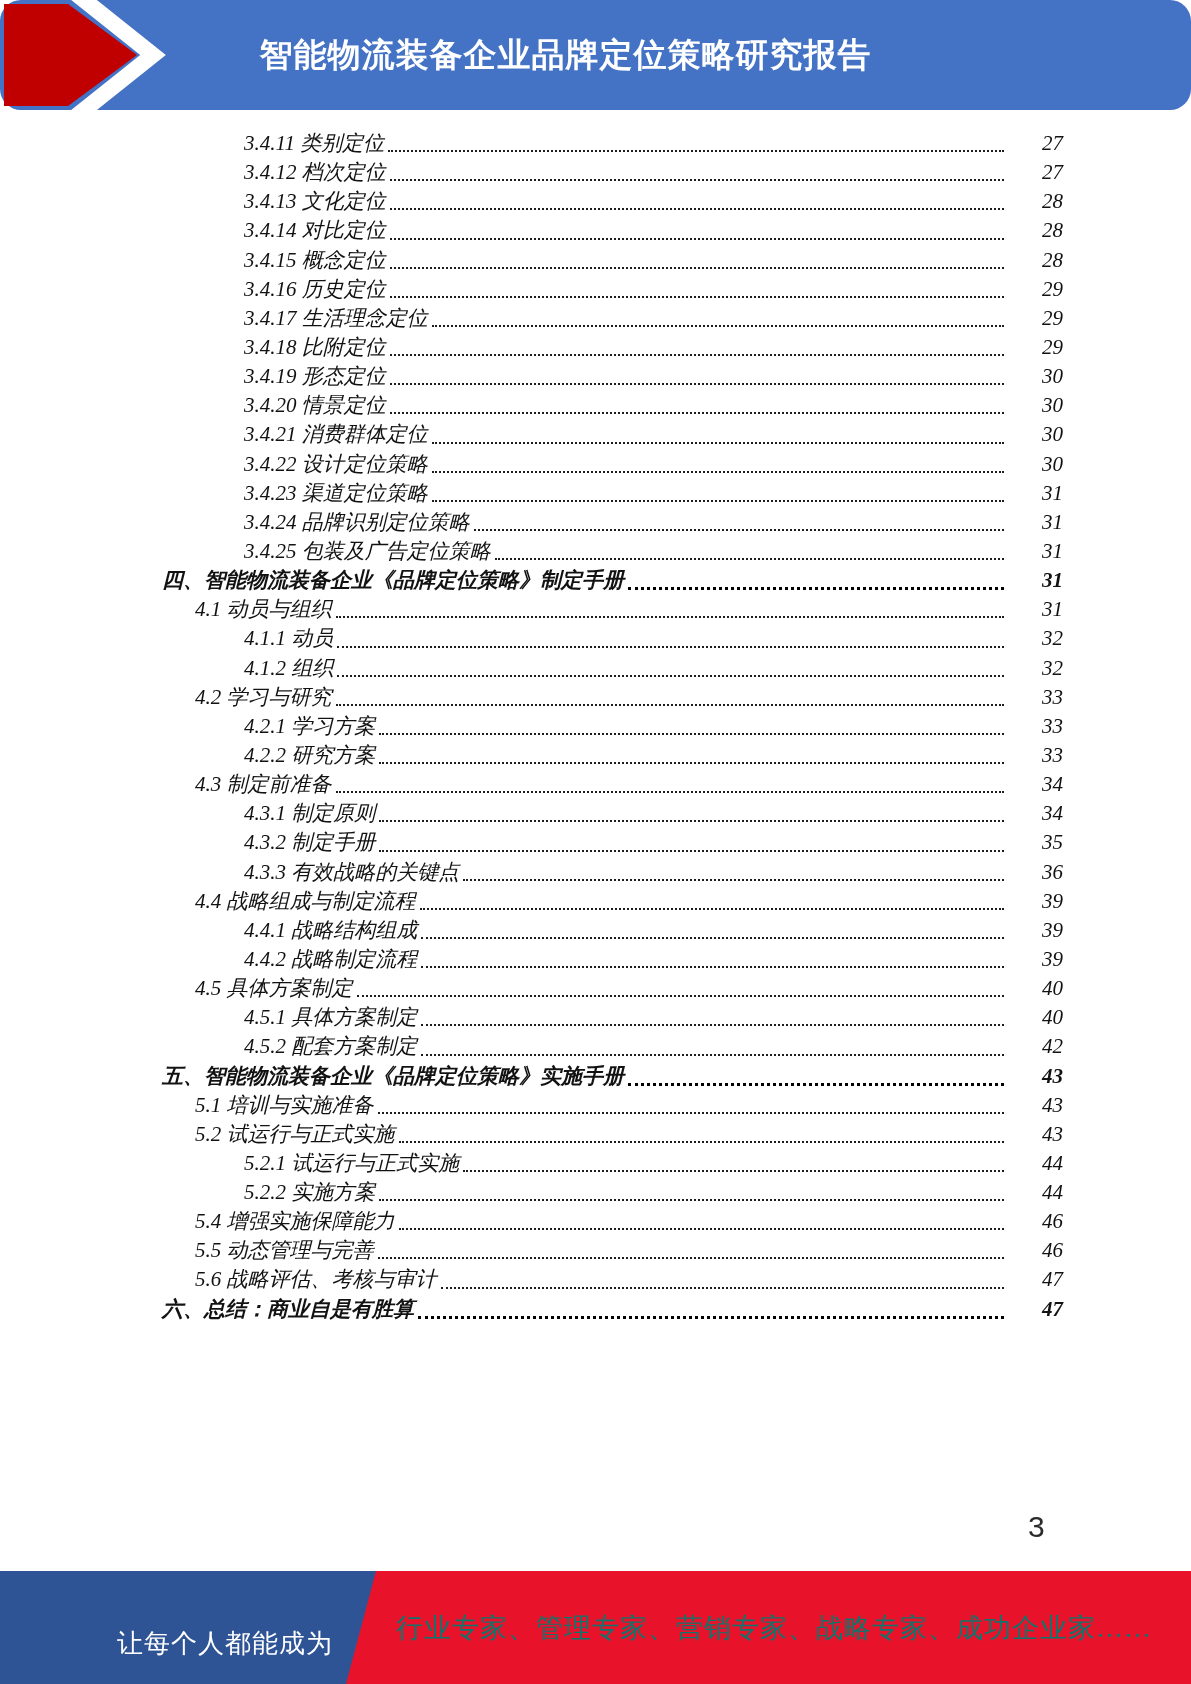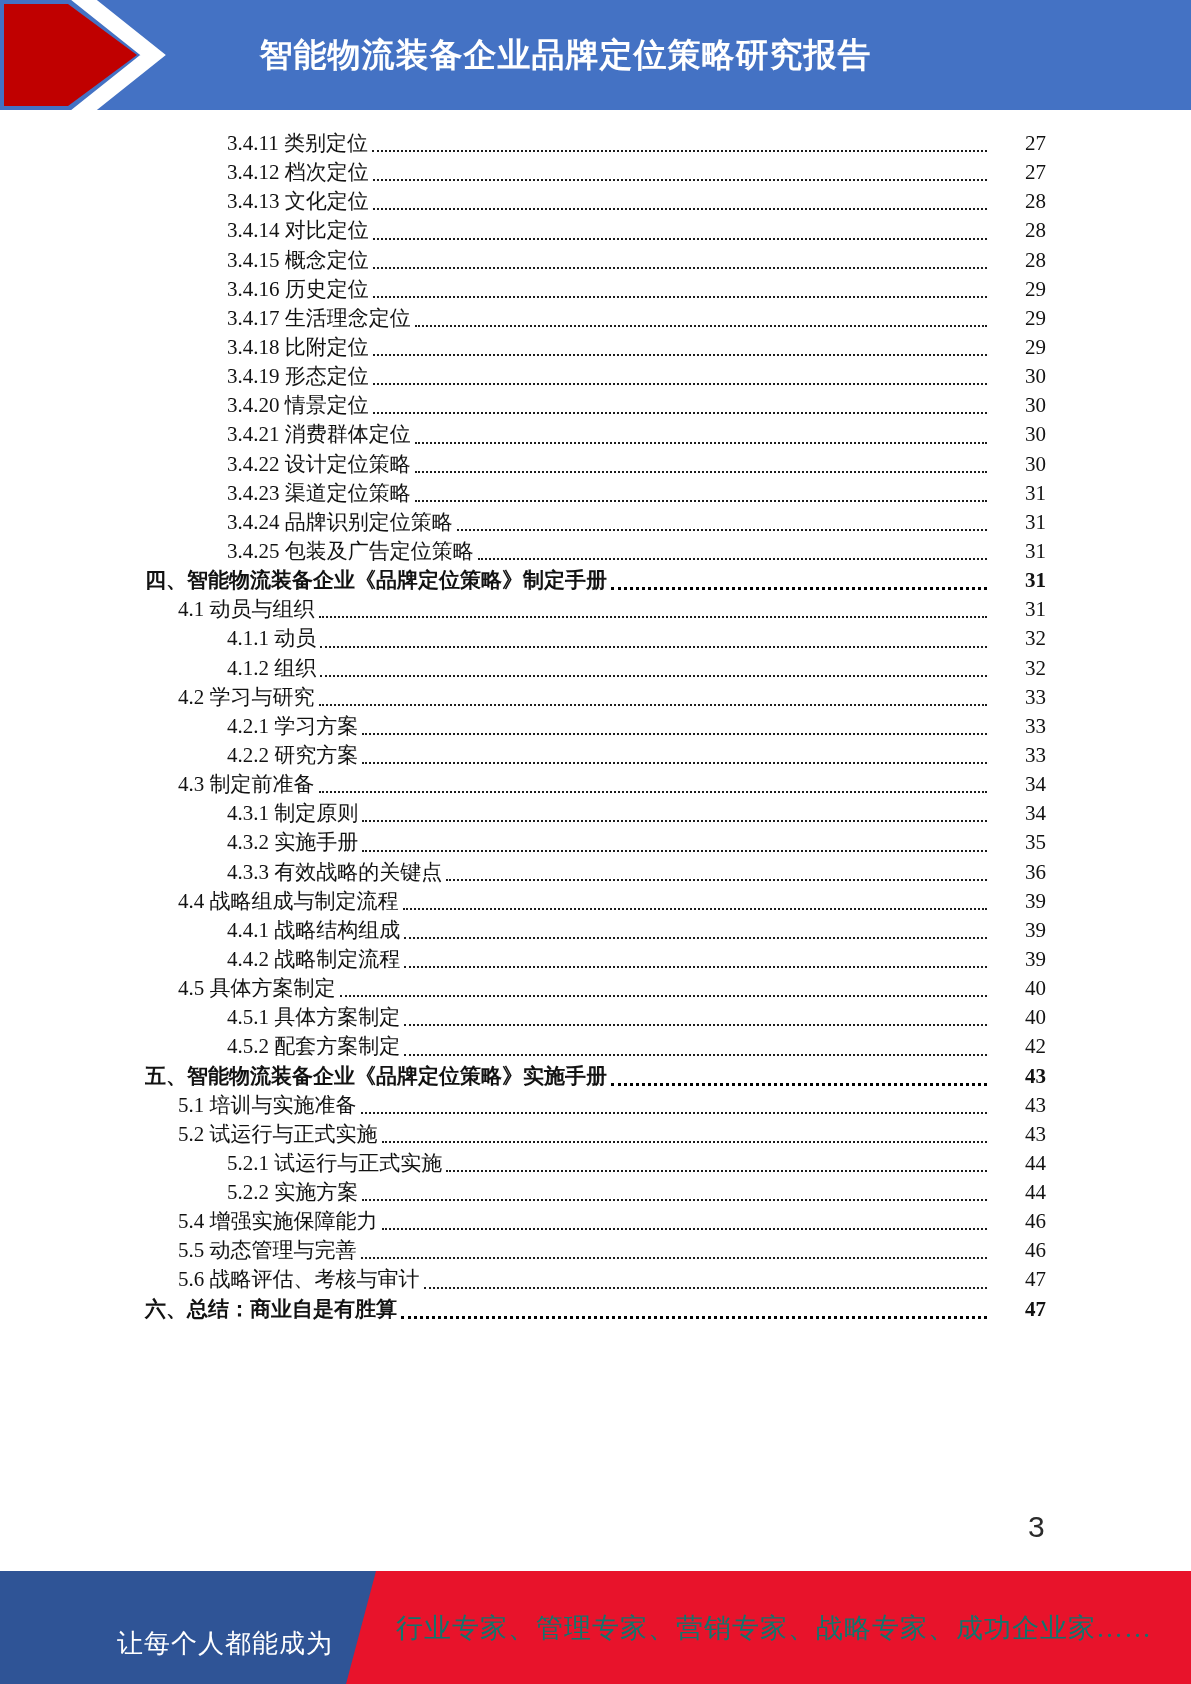--- a/index.html
+++ b/index.html
@@ -16,38 +16,40 @@
     background: #ffffff;
     overflow: hidden;
     font-family: "Liberation Serif", serif;
   }
 
   
   .header-band {
     position: absolute; top: 0; left: 0;
     width: 1191px; height: 110px;
     background: var(--header-blue);
+    border-radius: 21px;
   }
   .chevron-svg { position: absolute; top: 0; left: 0; display: block; }
   .header-title {
     position: absolute; top: 0; left: 150px; right: 210px; height: 110px;
     display: flex; align-items: center; justify-content: center;
     color: #ffffff;
     font-family: "Liberation Sans", sans-serif;
     font-weight: bold;
     font-size: 33px;
     letter-spacing: 1px;
     white-space: nowrap;
   }
 
   
   .toc {
     position: absolute;
-    top: 129px; left: 145px;
+    top: 129px; left: 162px;
     width: 901px;
+    font-style: italic;
   }
   .toc-row {
     display: flex;
     align-items: baseline;
     height: 29.15px;
     font-size: 21px;
     color: #121212;
     white-space: nowrap;
   }
   .toc-row .label { flex: 0 0 auto; }
@@ -232,21 +234,21 @@
     <span class="label">4.3 制定前准备</span>
     <span class="leader"></span>
     <span class="page">34</span>
   </div>
     <div class="toc-row lvl-3">
     <span class="label">4.3.1 制定原则</span>
     <span class="leader"></span>
     <span class="page">34</span>
   </div>
     <div class="toc-row lvl-3">
-    <span class="label">4.3.2 实施手册</span>
+    <span class="label">4.3.2 制定手册</span>
     <span class="leader"></span>
     <span class="page">35</span>
   </div>
     <div class="toc-row lvl-3">
     <span class="label">4.3.3 有效战略的关键点</span>
     <span class="leader"></span>
     <span class="page">36</span>
   </div>
     <div class="toc-row lvl-2">
     <span class="label">4.4 战略组成与制定流程</span>

